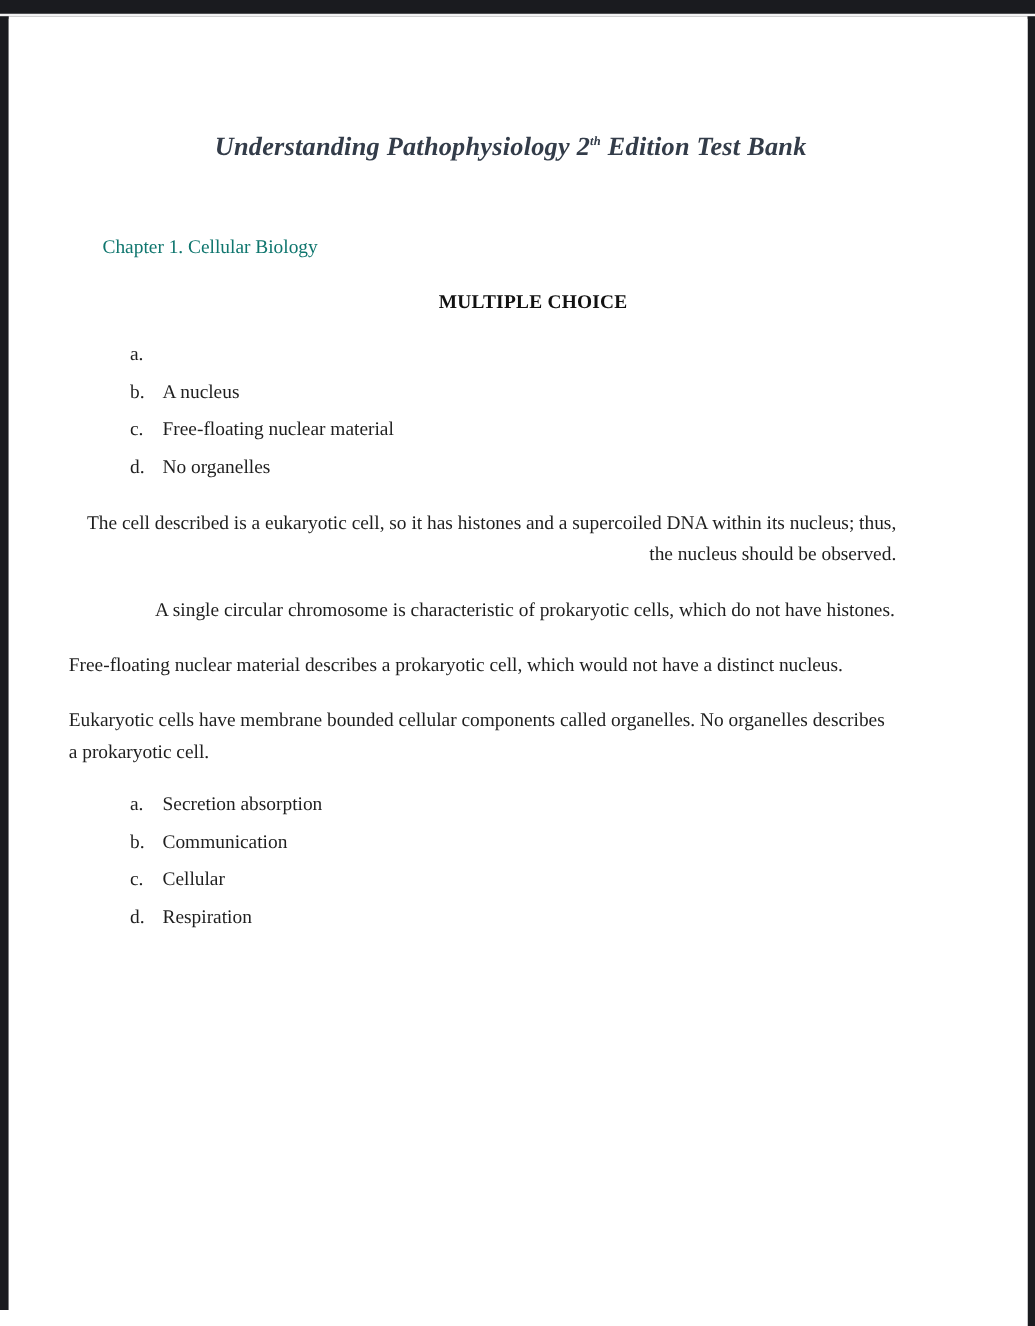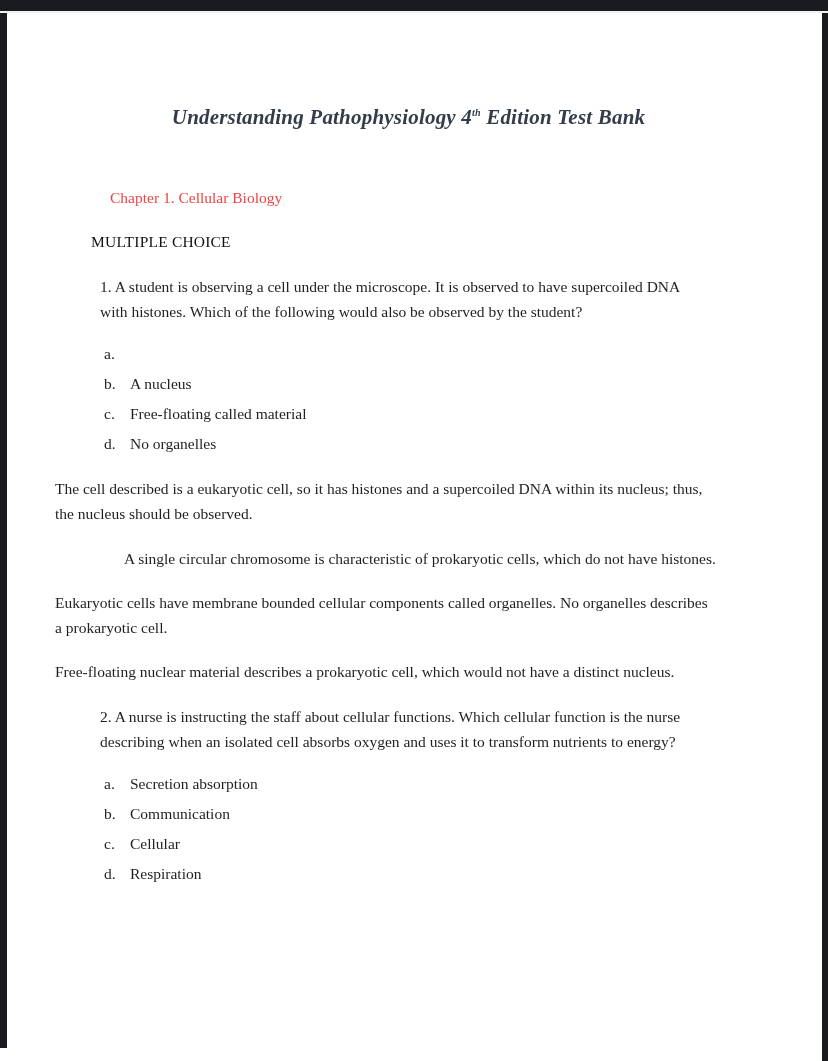--- a/index.html
+++ b/index.html
@@ -46,29 +46,30 @@
     color: #333c49;
     letter-spacing: 0.2px;
   }
   .doc-title sup {
     font-size: 10px;
     vertical-align: super;
     line-height: 0;
   }
   .chapter-heading {
     margin-top: 55px;
-    margin-left: 55px;
-    color: #ef4444;
+    margin-left: 27px;
+    color: #0f766e;
   }
   .section-heading {
     margin-top: 19px;
     margin-left: 36px;
-    font-weight: normal;
+    font-weight: bold;
     color: #111111;
     letter-spacing: 0.2px;
+    text-align: center;
   }
   .question {
     margin-left: 45px;
     max-width: 584px;
   }
   .q1 { margin-top: 20px; }
   .q2 { margin-top: 20px; }
   .options {
     margin-top: 17px;
     margin-left: 49px;
@@ -88,68 +89,66 @@
   }
   .rationale-paragraph {
     margin-top: 19px;
     max-width: 662px;
   }
   .rationale-paragraph.indented {
     margin-top: 20px;
     margin-left: 69px;
     max-width: 640px;
   }
-  .p1 { margin-top: 20px; }
+  .p1 { margin-top: 20px; text-align: right; }
 </style>
 </head>
 <body>
 
 <div class="frame-top"></div>
 <div class="frame-left"></div>
 <div class="frame-right"></div>
 
 <div class="page">
   <div class="content">
 
-    <h1 class="doc-title"><span>Understanding Pathophysiology 4</span><sup>th</sup><span> Edition Test Bank</span></h1>
+    <h1 class="doc-title"><span>Understanding Pathophysiology 2</span><sup>th</sup><span> Edition Test Bank</span></h1>
 
     <p class="chapter-heading">Chapter 1. Cellular Biology</p>
 
     <p class="section-heading">MULTIPLE CHOICE</p>
 
-    <p class="question q1">1. A student is observing a cell under the microscope. It is observed to have supercoiled DNA with histones. Which of the following would also be observed by the student?</p>
 
     <ul class="options">
       <li class="option">
         <span class="option-letter">a.</span>
       </li>
       <li class="option">
         <span class="option-letter">b.</span>
         <span class="option-text">A nucleus</span>
       </li>
       <li class="option">
         <span class="option-letter">c.</span>
-        <span class="option-text">Free-floating called material</span>
+        <span class="option-text">Free-floating nuclear material</span>
       </li>
       <li class="option">
         <span class="option-letter">d.</span>
         <span class="option-text">No organelles</span>
       </li>
     </ul>
 
 
     <p class="rationale-paragraph p1">The cell described is a eukaryotic cell, so it has histones and a supercoiled DNA within its nucleus; thus, the nucleus should be observed.</p>
 
     <p class="rationale-paragraph indented">A single circular chromosome is characteristic of prokaryotic cells, which do not have histones.</p>
 
+    <p class="rationale-paragraph">Free-floating nuclear material describes a prokaryotic cell, which would not have a distinct nucleus.</p>
+
     <p class="rationale-paragraph">Eukaryotic cells have membrane bounded cellular components called organelles. No organelles describes a prokaryotic cell.</p>
 
-    <p class="rationale-paragraph">Free-floating nuclear material describes a prokaryotic cell, which would not have a distinct nucleus.</p>
-
-    <p class="question q2">2. A nurse is instructing the staff about cellular functions. Which cellular function is the nurse describing when an isolated cell absorbs oxygen and uses it to transform nutrients to energy?</p>
 
     <ul class="options">
       <li class="option">
         <span class="option-letter">a.</span>
         <span class="option-text">Secretion absorption</span>
       </li>
       <li class="option">
         <span class="option-letter">b.</span>
         <span class="option-text">Communication</span>
       </li>

